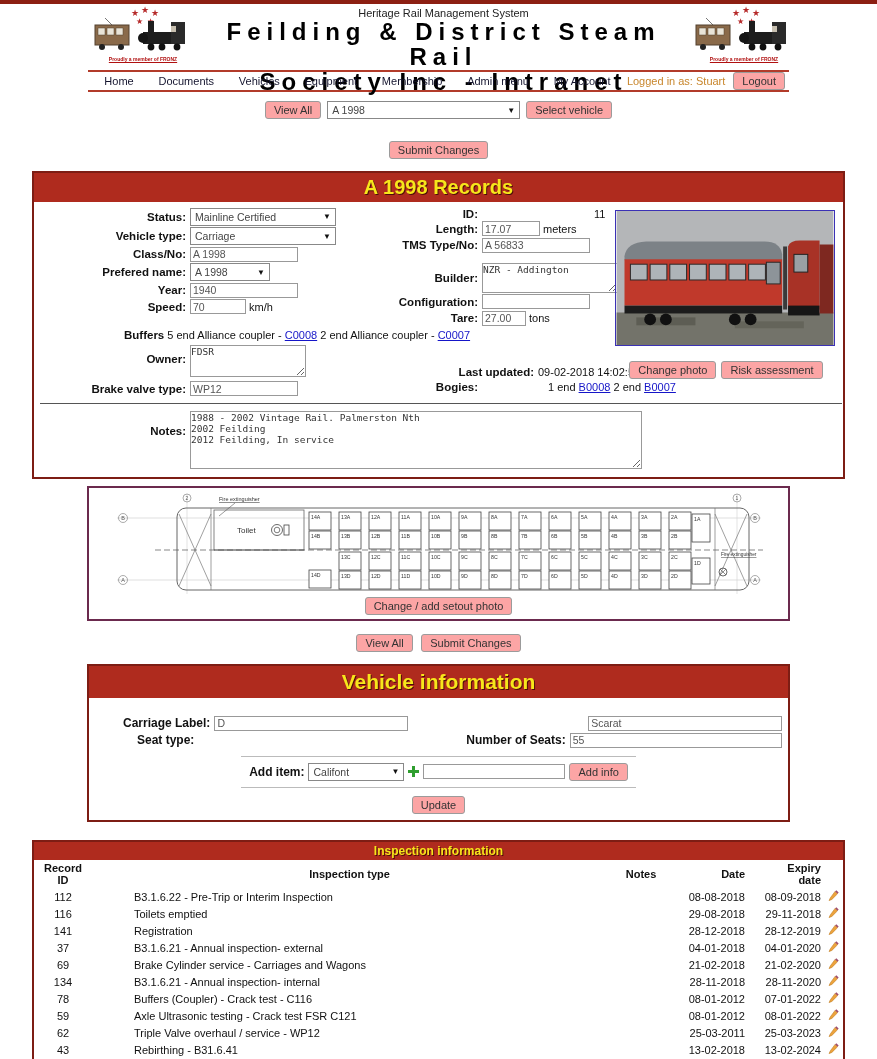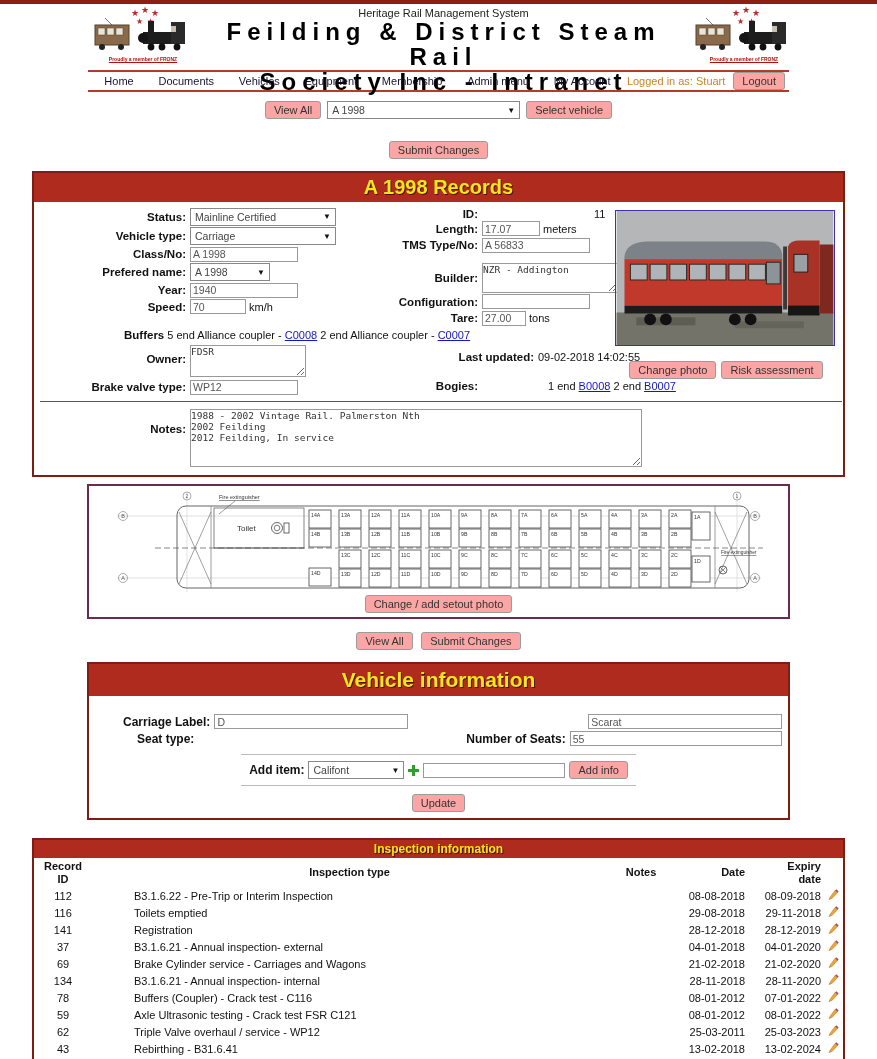--- a/index.html
+++ b/index.html
@@ -291,21 +291,21 @@
       </div>
 
       <div class="cols">
         <div class="col-left">
           <div class="frow" style="align-items:flex-start">
               <span class="flabel" style="padding-top:8px">Owner:</span>
             <textarea class="ta" style="width: 116px; height: 32px;">FDSR</textarea>
             </div>
         </div>
         <div class="col-right">
-          <div class="frow" style="margin-top:8px">
+          <div class="frow" style="margin-top:23px">
               <span class="flabel" style="flex-basis:168px">Last updated:</span>
             <span>09-02-2018 14:02:55</span>
             </div>
         </div>
       </div>
 
       <div class="cols">
         <div class="col-left">
           <div class="frow">
               <span class="flabel">Brake valve type:</span>

